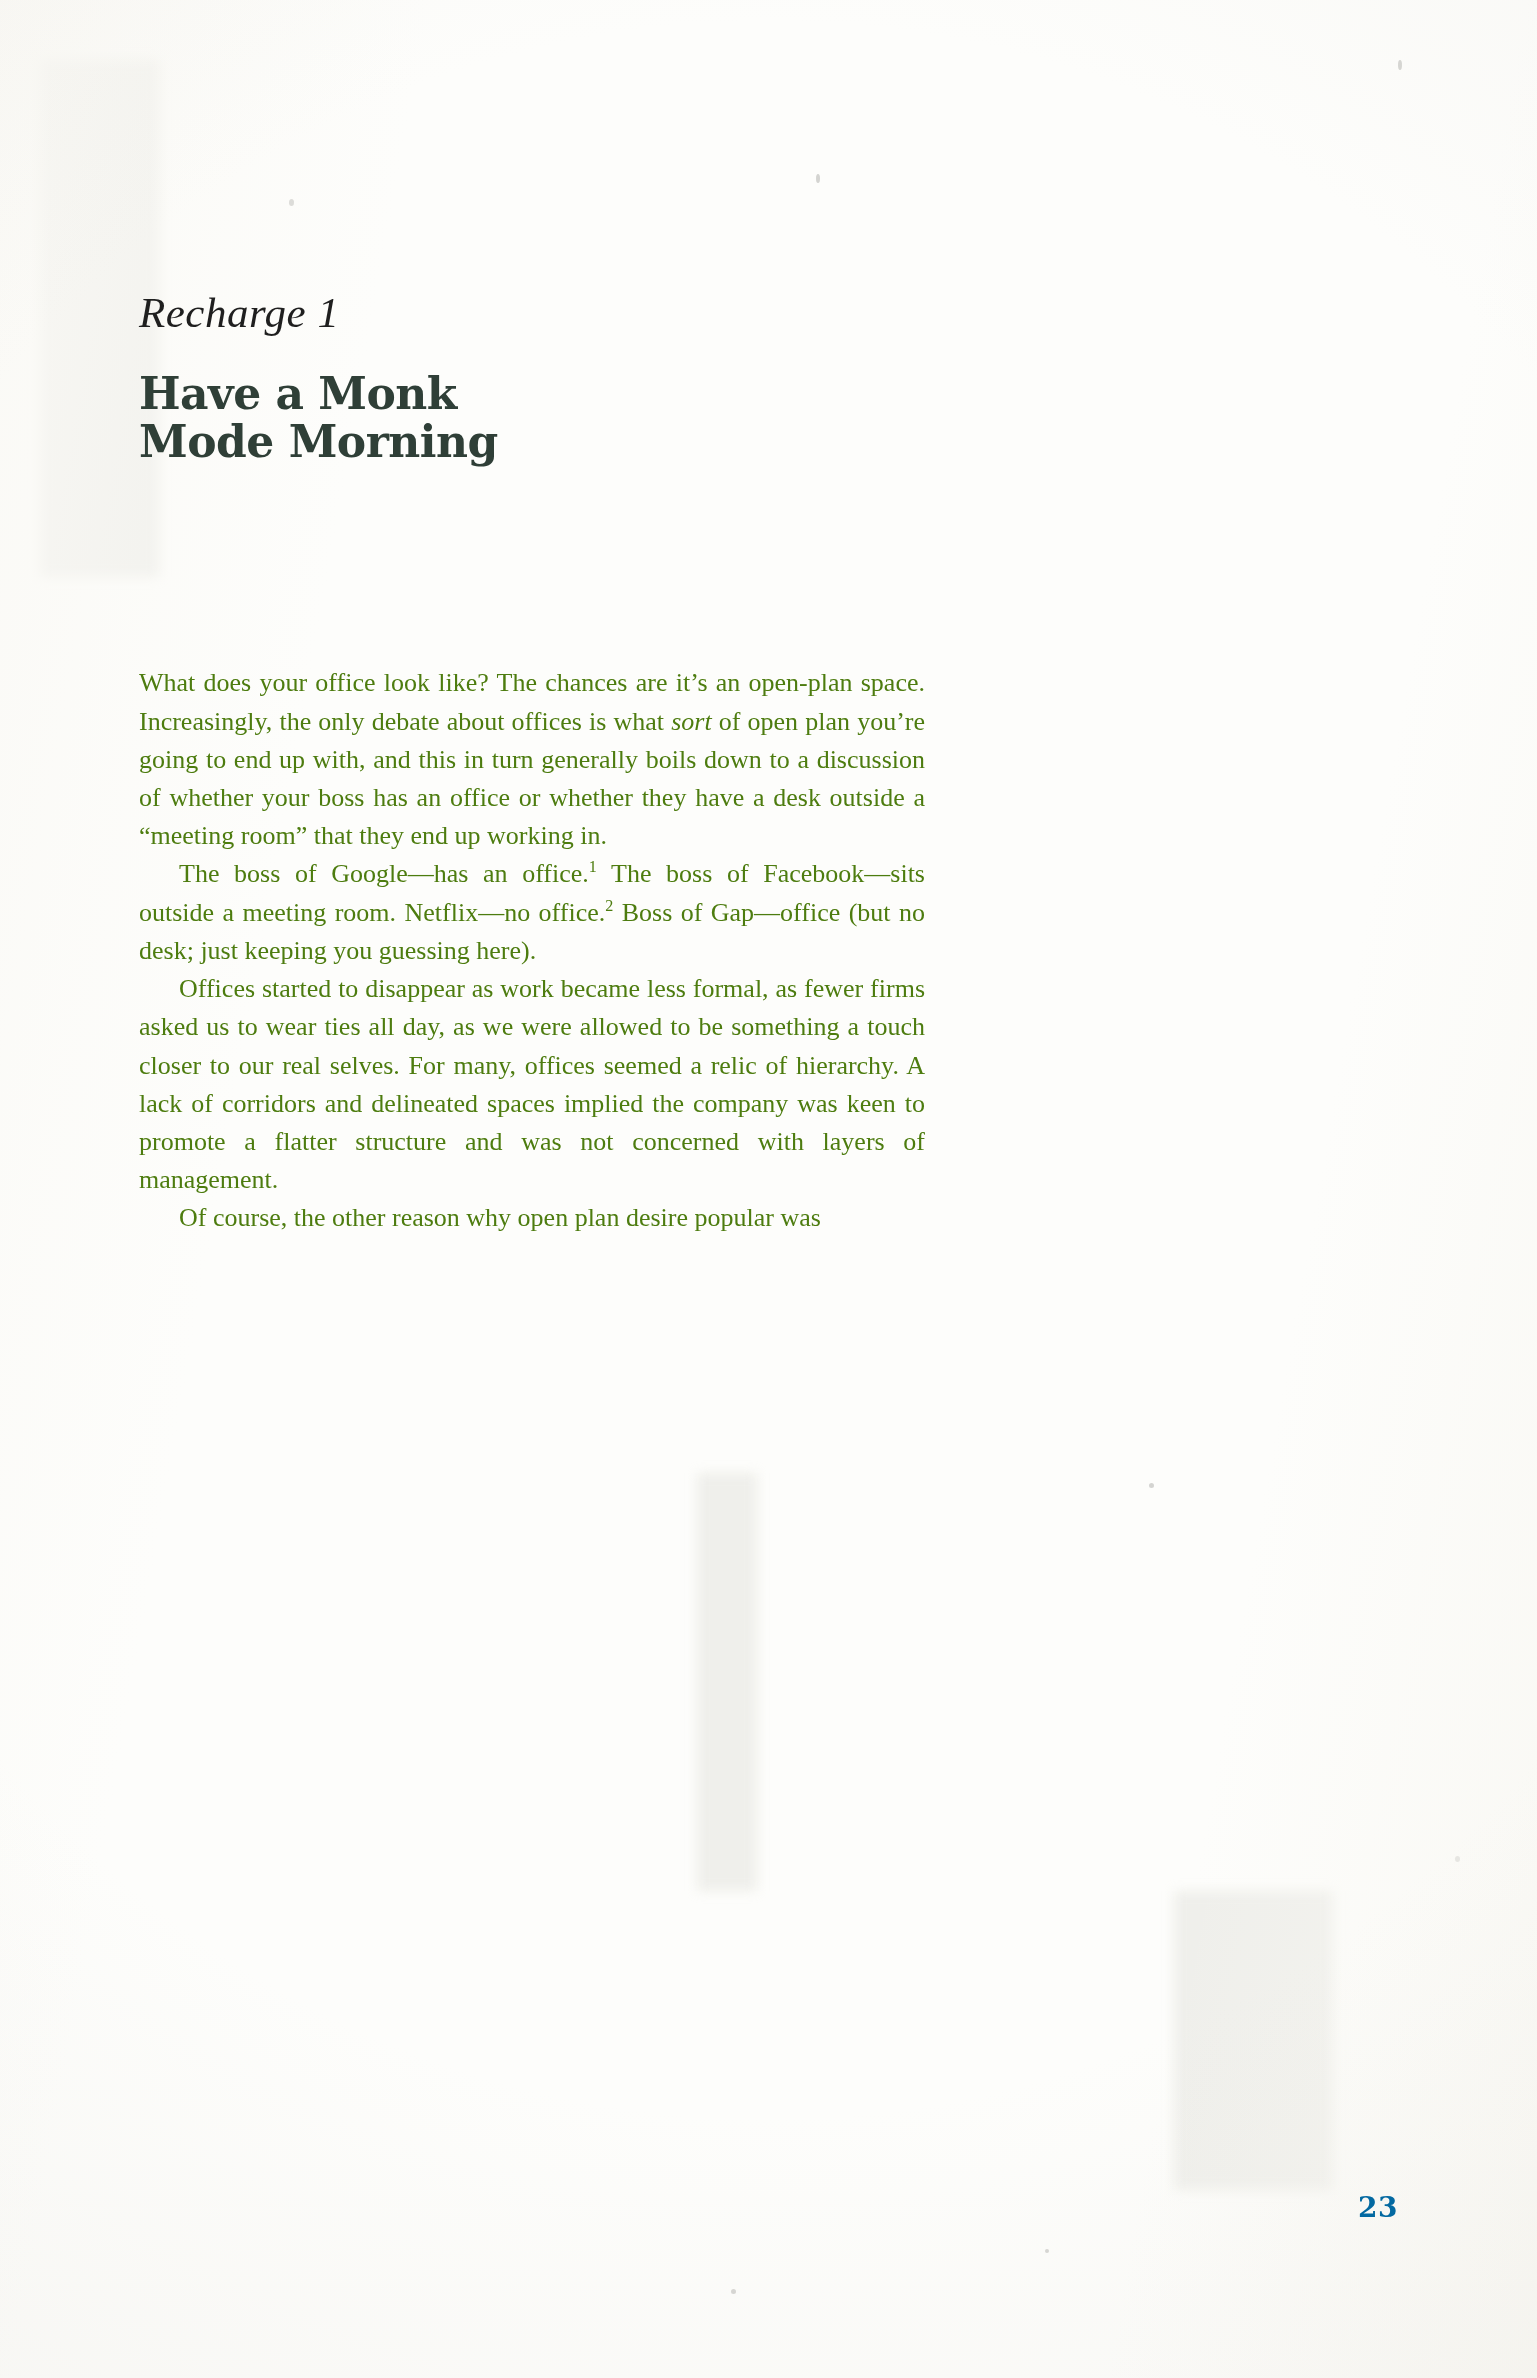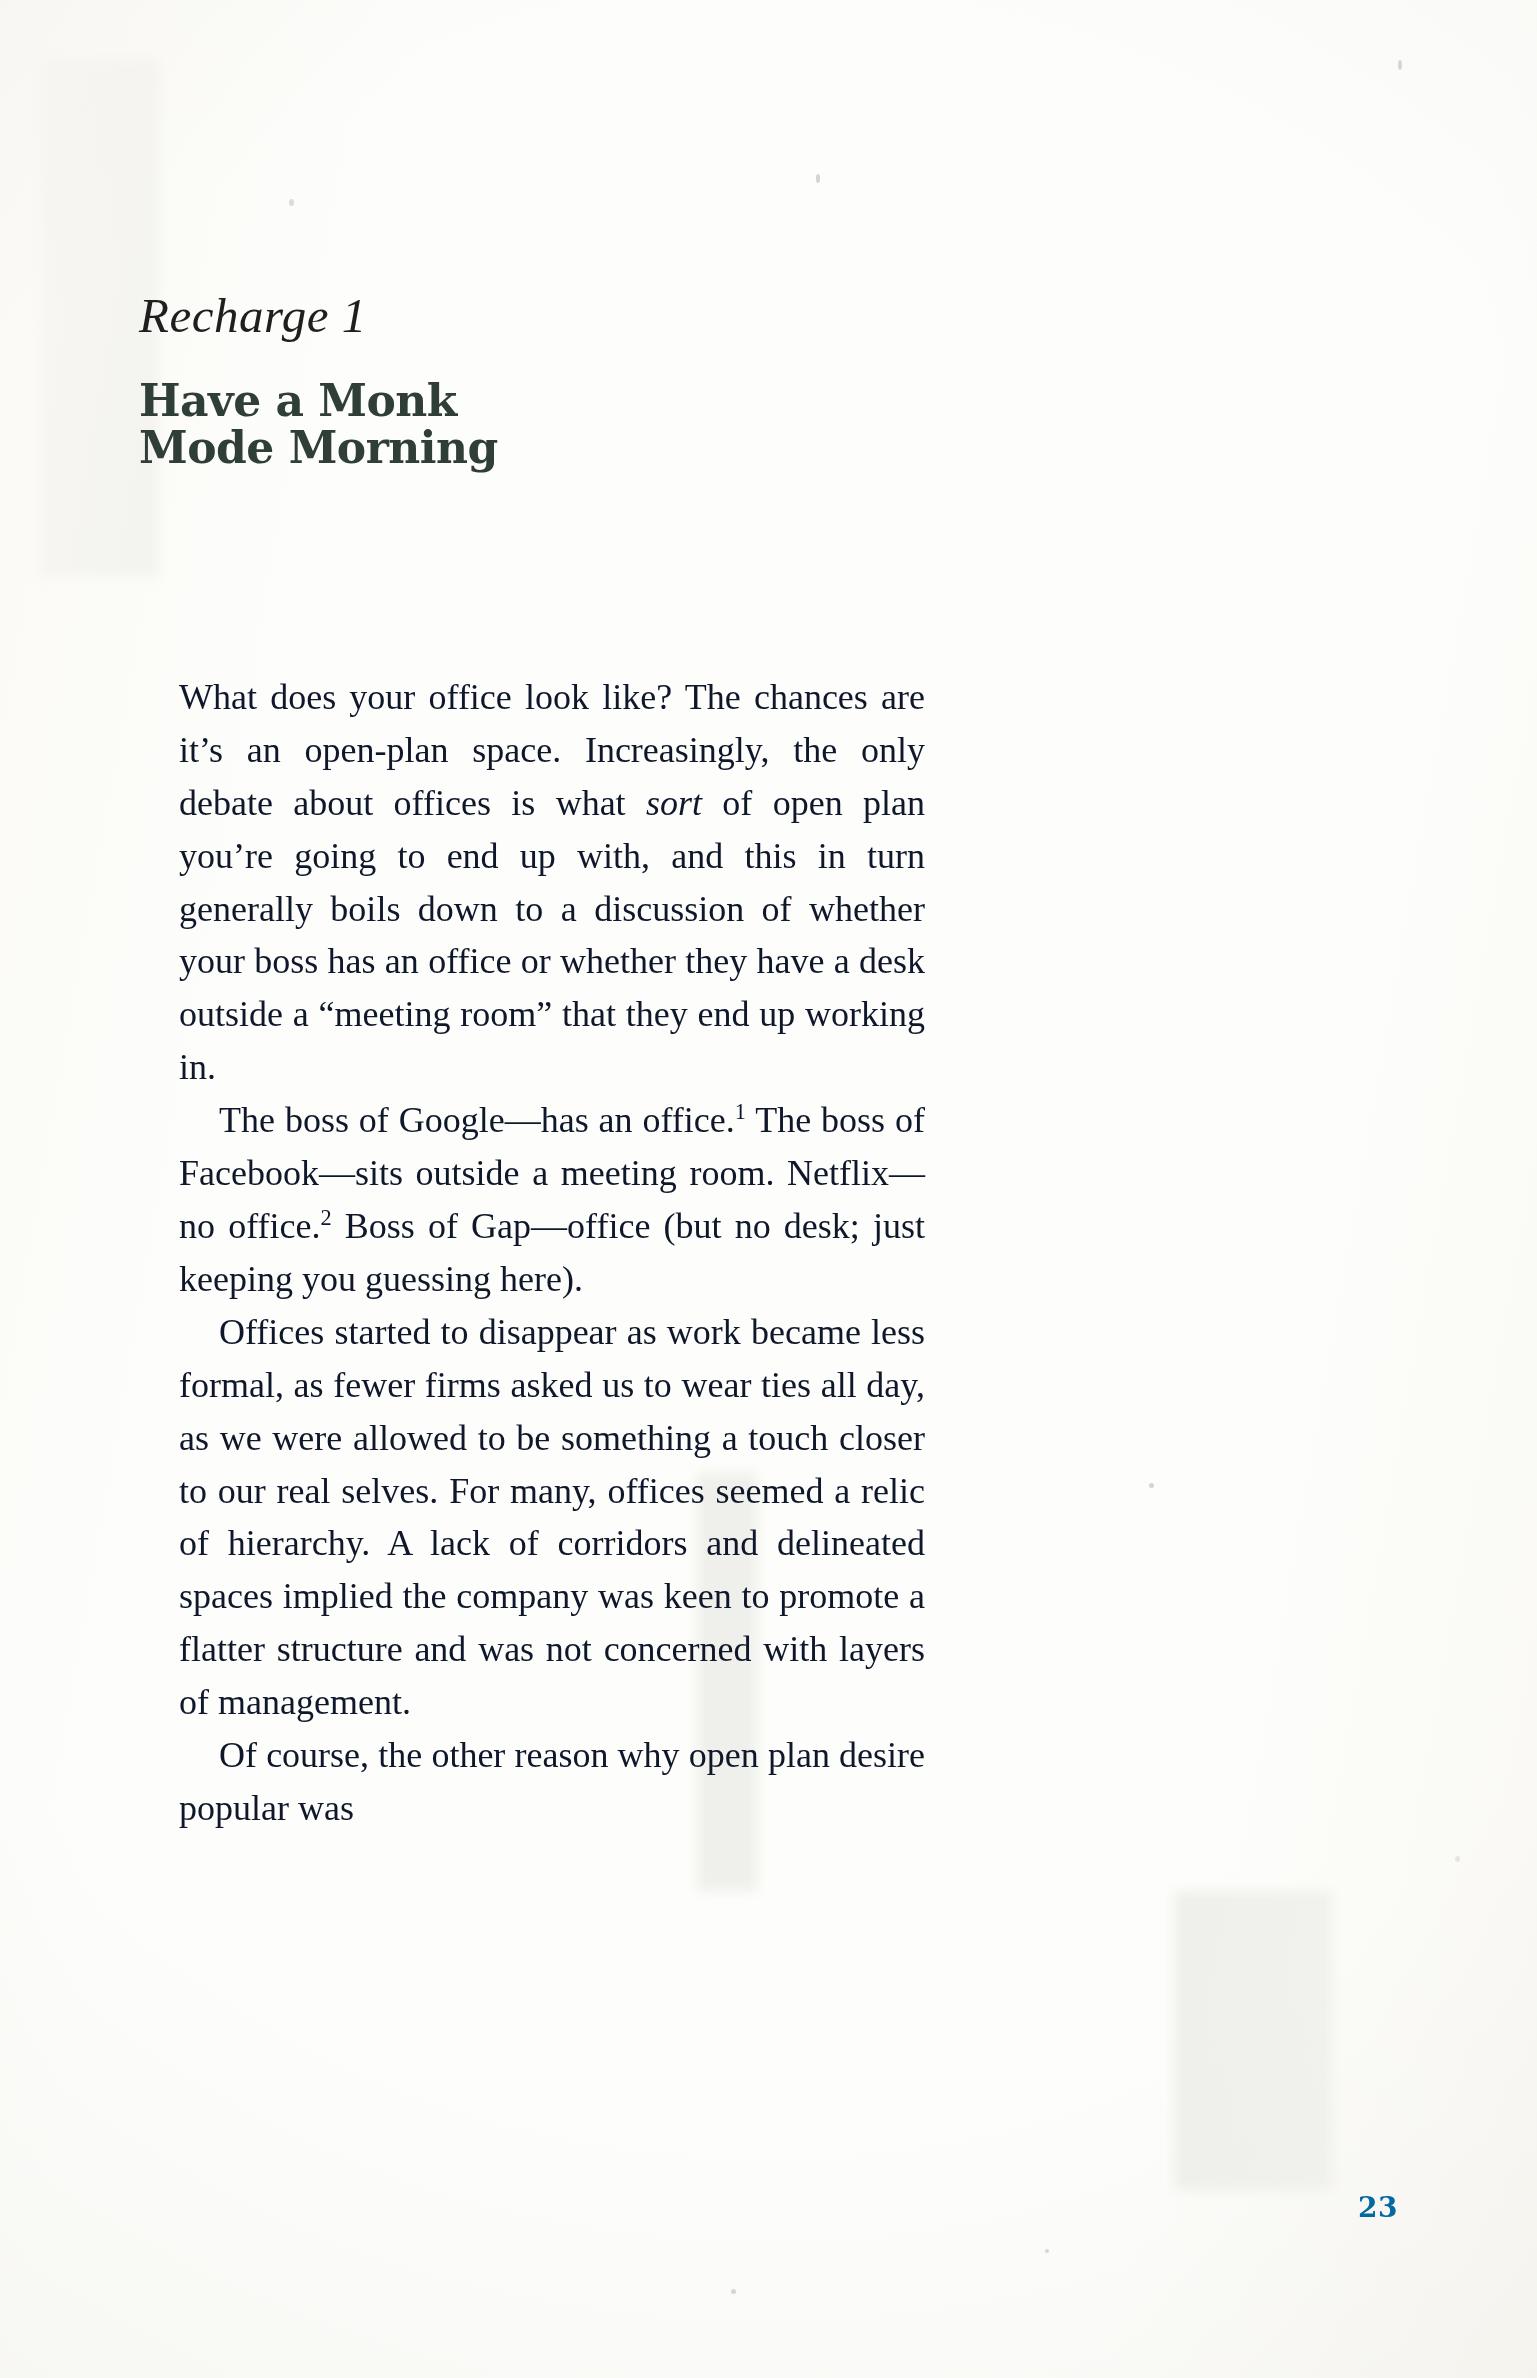--- a/index.html
+++ b/index.html
@@ -43,21 +43,21 @@
     position: absolute;
     left: 139px;
     top: 0;
     width: 786px;
     z-index: 6;
   }
 
   .recharge-label {
     font-family: "Liberation Serif", "DejaVu Serif", serif;
     font-style: italic;
-    font-size: 49px;
+    font-size: 43px;
     letter-spacing: 0.5px;
     color: #1f1f1f;
     margin-top: 289px;
     margin-bottom: 0;
     line-height: 1.1;
   }
 
   .chapter-title {
     font-family: "DejaVu Serif", "Liberation Serif", serif;
     font-weight: bold;
@@ -67,24 +67,23 @@
     margin-top: 34px;
     margin-bottom: 0;
     letter-spacing: -0.5px;
   }
   .chapter-title .line {
     display: block;
   }
 
   .body-block {
     margin-top: 199px;
-    font-size: 36px;
+    font-size: 26px;
     line-height: 1.47;
-    color: #0f172a;
-    margin-left: 40px;
+    color: #4d7c0f;
   }
 
   p.para {
     margin: 0;
     text-align: justify;
     text-justify: inter-word;
     hyphens: none;
   }
   p.para.indent {
     text-indent: 40px;

